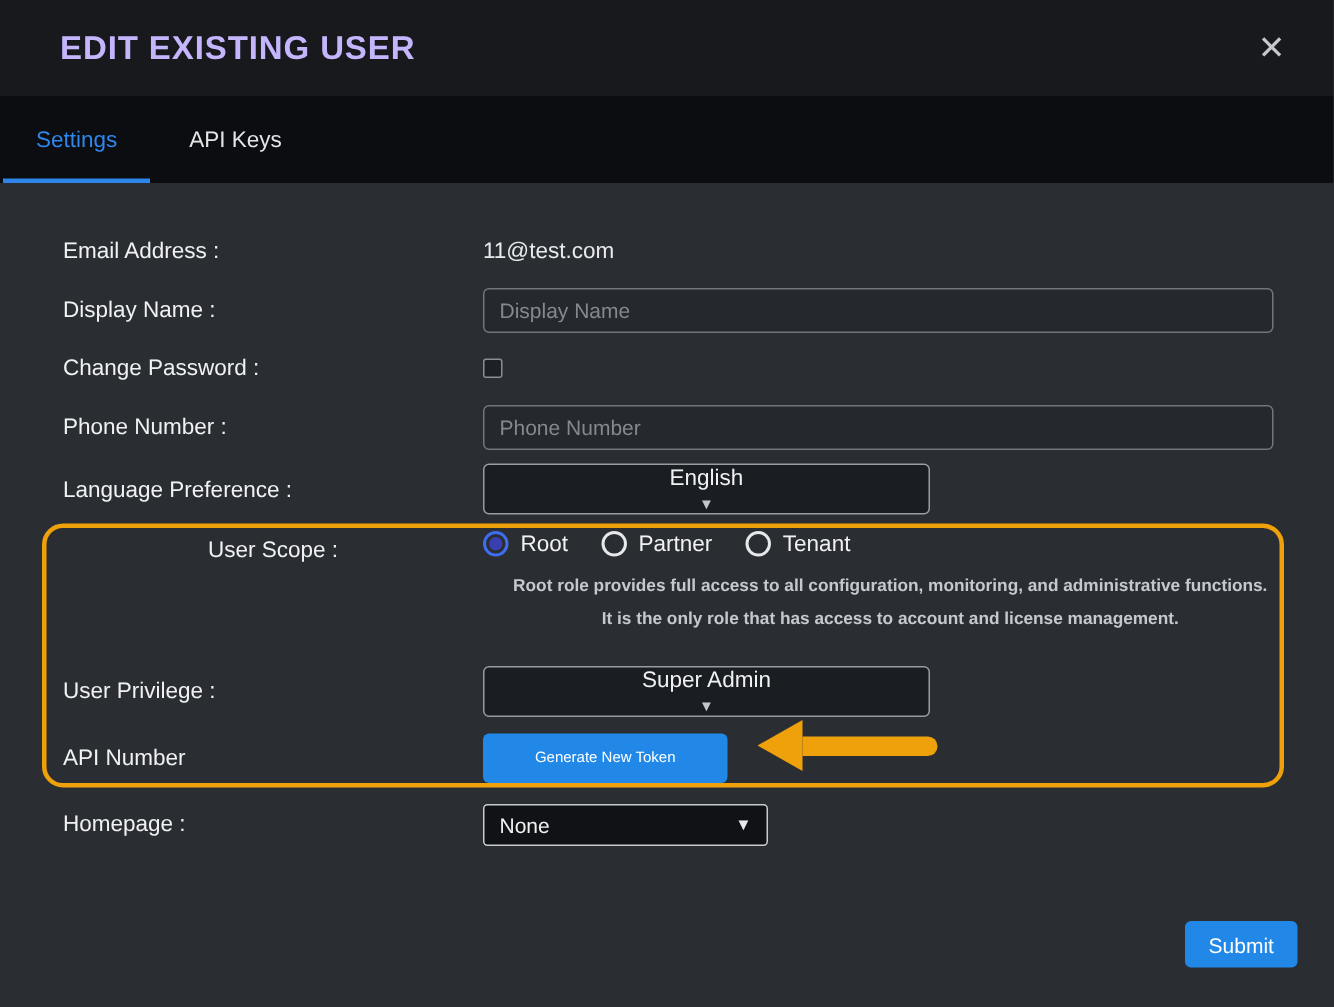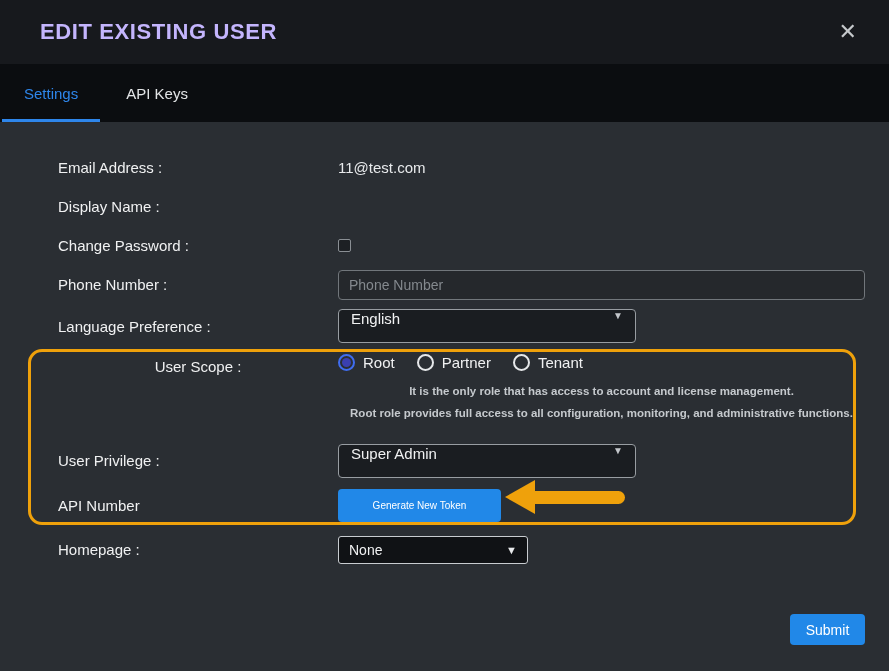--- a/index.html
+++ b/index.html
@@ -72,21 +72,20 @@
     display: flex;
     align-items: center;
     min-height: 39px;
   }
   .form-row.top-align { align-items: flex-start; }
   .field-label {
     width: 280px;
     flex: 0 0 280px;
     font-size: 15px;
     color: #f0f1f2;
-    margin-left: 16px;
   }
   .field-area { flex: 1; display: flex; align-items: center; }
 
   .static-value { font-size: 15px; color: #e8eaec; }
 
   .text-input {
     width: 527px;
     height: 30px;
     background: #25282c;
     border: 1px solid #71767b;
@@ -108,25 +107,26 @@
     cursor: pointer;
   }
 
   .dropdown {
     width: 298px;
     height: 34px;
     background: #1a1d21;
     border: 1px solid #989da2;
     border-radius: 4px;
     display: flex;
-    align-items: flex-start;
+    align-items: center;
     padding: 0 12px;
     font-size: 15px;
     color: #f0f1f2;
     cursor: pointer;
+    flex-direction: column;
   }
   .dropdown .dd-label { flex: 1; }
   .dropdown .dd-caret { font-size: 10px; color: #c3c7cb; }
 
   
   .radio-group { display: flex; align-items: center; gap: 22px; }
   .radio-option { display: flex; align-items: center; gap: 8px; cursor: pointer; }
   .radio-circle {
     width: 17px; height: 17px;
     border-radius: 50%;
@@ -267,20 +267,23 @@
 
     <div class="form-row row-email">
       <div class="field-label">Email Address :</div>
       <div class="field-area">
         <div class="static-value">11@test.com</div>
       </div>
     </div>
 
     <div class="form-row">
       <div class="field-label">Display Name :</div>
+      <div class="field-area">
+        <input class="text-input" type="text" placeholder="Display Name" style="">
+      </div>
     </div>
 
     <div class="form-row">
       <div class="field-label">Change Password :</div>
       <div class="field-area">
         <div class="checkbox"></div>
       </div>
     </div>
 
     <div class="form-row">
@@ -311,22 +314,22 @@
           <div class="radio-option">
             <span class="radio-circle"></span>
             <span class="radio-label">Partner</span>
           </div>
           <div class="radio-option">
             <span class="radio-circle"></span>
             <span class="radio-label">Tenant</span>
           </div>
         </div>
         <div class="help-text">
+          <div>Root role provides full access to all configuration, monitoring, and administrative functions.</div>
           <div>It is the only role that has access to account and license management.</div>
-          <div>Root role provides full access to all configuration, monitoring, and administrative functions.</div>
         </div>
       </div>
     </div>
 
     <div class="form-row row-privilege">
       <div class="field-label">User Privilege :</div>
       <div class="field-area">
         <div class="dropdown">
           <span class="dd-label">Super Admin</span>
           <span class="dd-caret">▼</span>

